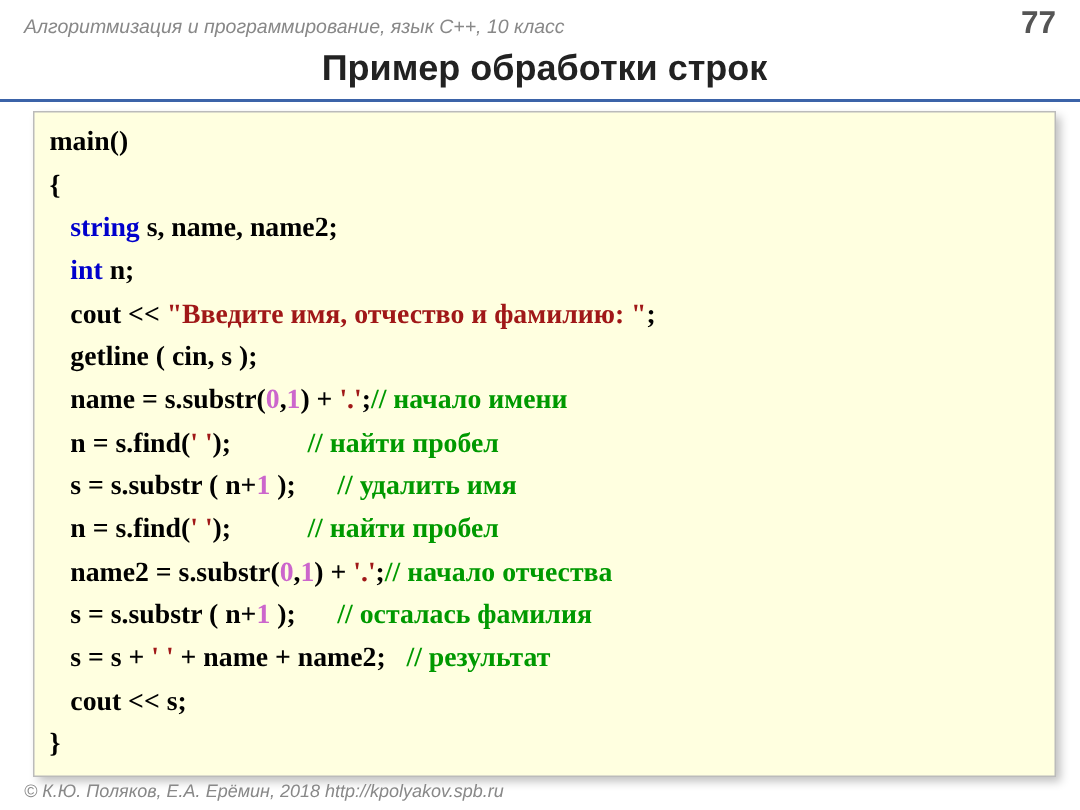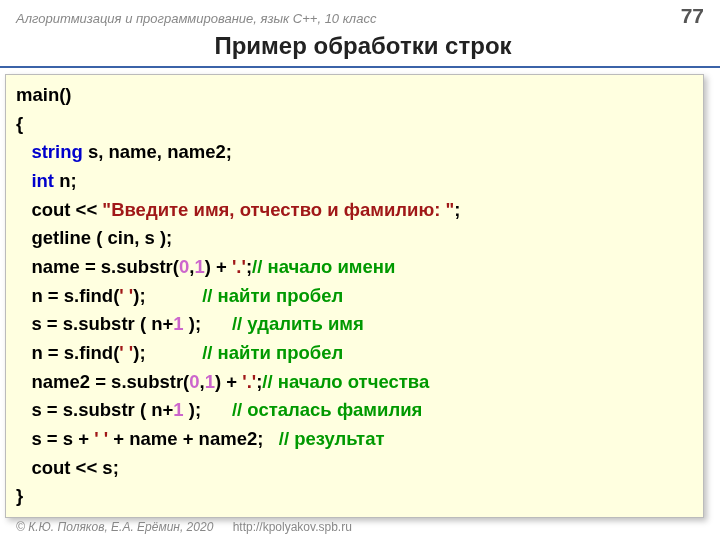--- a/index.html
+++ b/index.html
@@ -29,45 +29,45 @@
   }
   .title {
     padding: 2px 16px 6px 22px;
     font-size: 24px;
     font-weight: bold;
     color: #222;
     border-bottom: 2px solid #3b63a8;
     text-align: center;
   }
   .codeblock {
-    margin: 6px 16px 0 5px;
+    margin: 6px 16px 0 22px;
     background: #ffffe0;
     border: 1px solid #bbb;
     box-shadow: 3px 3px 6px rgba(0,0,0,0.25);
     padding: 6px 10px 6px 10px;
-    font-family: Liberation Sans, sans-serif;
+    font-family: Liberation Serif, serif;
     font-size: 18.5px;
     font-weight: bold;
     line-height: 1.55;
     color: #000;
     white-space: pre;
   }
   .kw { color: #0000cc; }          
   .num { color: #cc66cc; }         
   .str { color: #a01818; }         
   .cmt { color: #009900; }         
   .footer {
     position: absolute;
     bottom: 6px;
     left: 16px;
     font-size: 12px;
     color: #888;
   }
   .footer .copy { font-style: italic; }
-  .footer .url { color: #888; margin-left: 16px; }
+  .footer .url { font-style: italic; color: #888; margin-left: 0; }
 </style>
 </head>
 <body>
 
 <div class="topbar">
   <span>Алгоритмизация и программирование, язык C++, 10 класс</span>
   <span class="pagenum">77</span>
 </div>
 
 <div class="title">Пример обработки строк</div>
@@ -82,15 +82,15 @@
 <span><span>   n = s.find(</span><span class="str">' '</span><span>);           </span><span class="cmt">// найти пробел</span></span>
 <span><span>   s = s.substr ( n+</span><span class="num">1</span><span> );      </span><span class="cmt">// удалить имя</span></span>
 <span><span>   n = s.find(</span><span class="str">' '</span><span>);           </span><span class="cmt">// найти пробел</span></span>
 <span><span>   name2 = s.substr(</span><span class="num">0</span><span>,</span><span class="num">1</span><span>) + </span><span class="str">'.'</span><span>;</span><span class="cmt">// начало отчества</span></span>
 <span><span>   s = s.substr ( n+</span><span class="num">1</span><span> );      </span><span class="cmt">// осталась фамилия</span></span>
 <span><span>   s = s + </span><span class="str">' '</span><span> + name + name2;   </span><span class="cmt">// результат</span></span>
 <span>   cout &lt;&lt; s;</span>
 <span>}</span></div>
 
 <div class="footer">
-  <span class="copy">© К.Ю. Поляков, Е.А. Ерёмин, 2020</span>
+  <span class="copy">© К.Ю. Поляков, Е.А. Ерёмин, 2018</span>
   <span class="url">http://kpolyakov.spb.ru</span>
 </div>
 
 </body></html>

